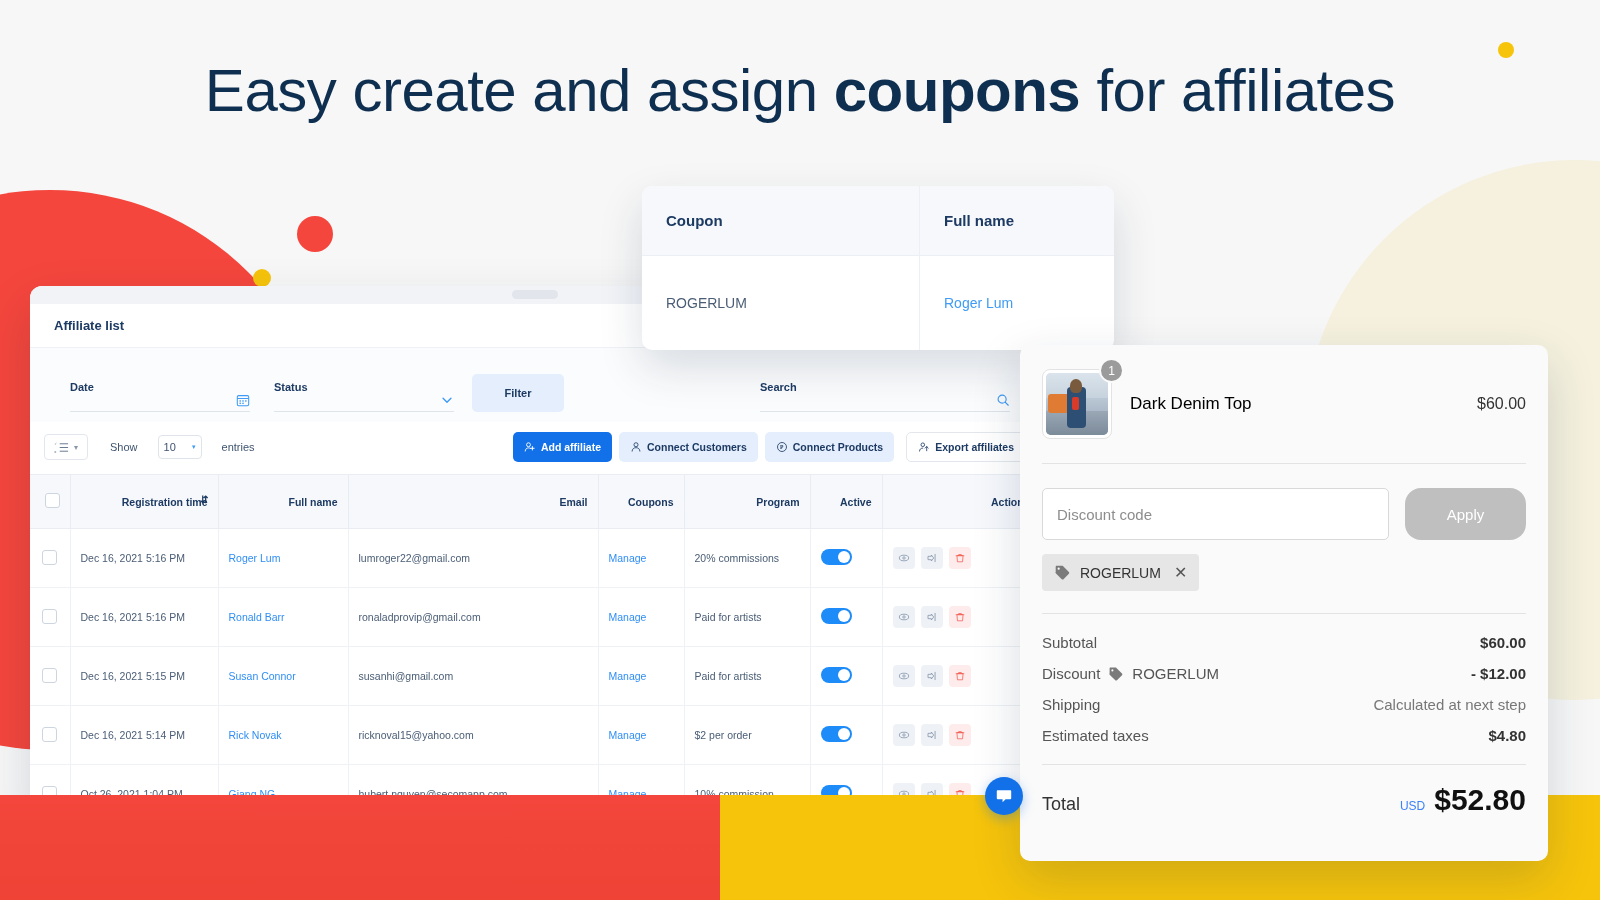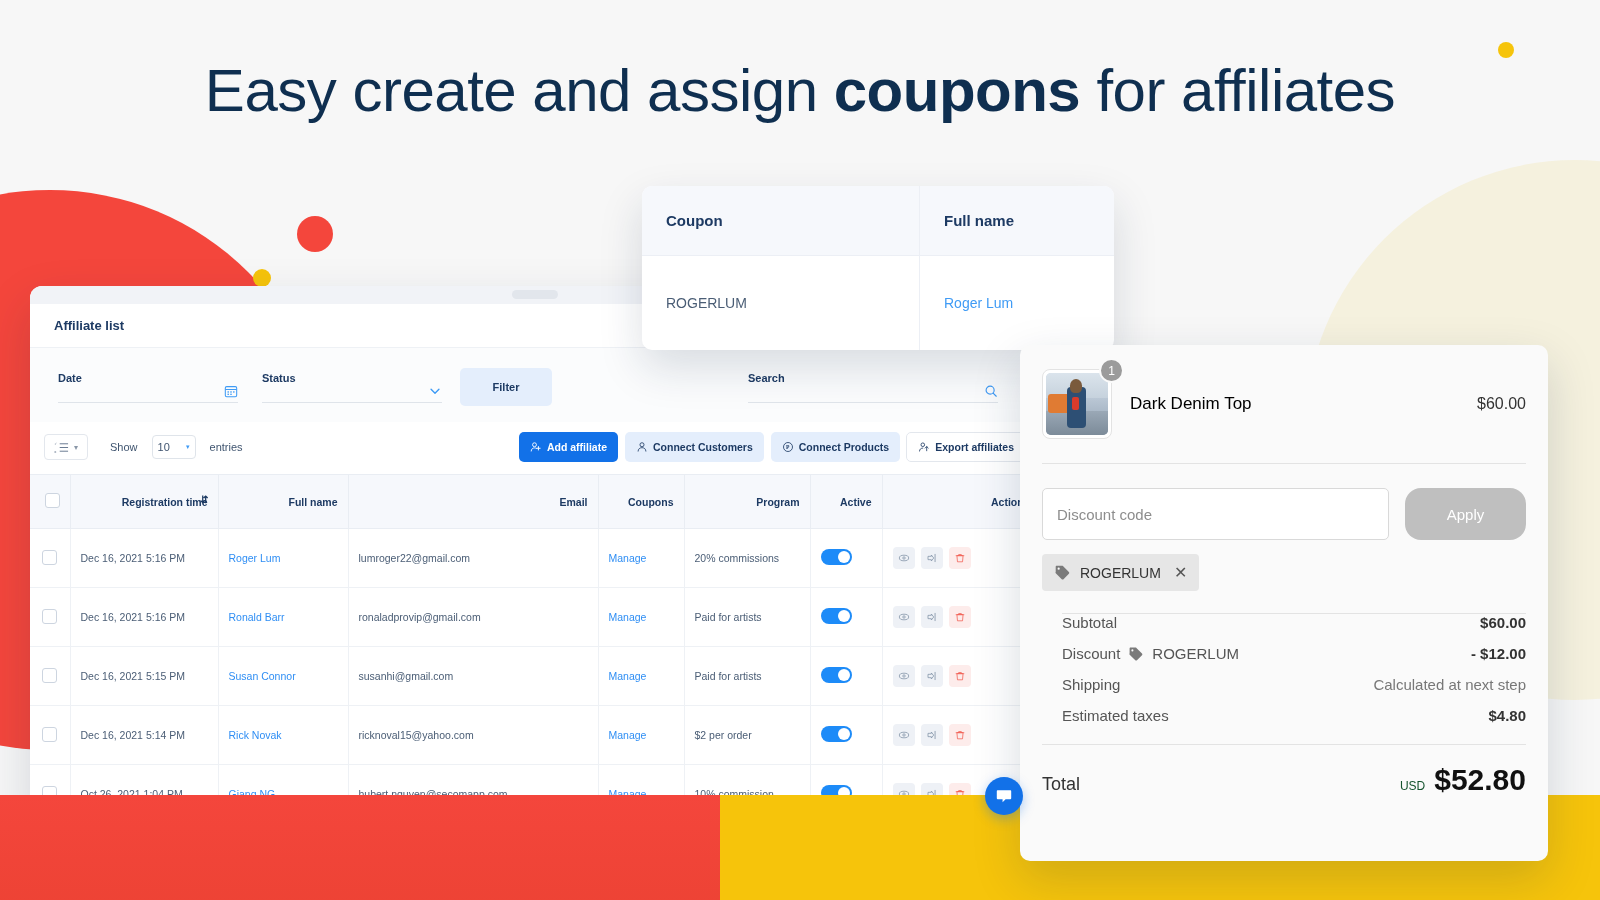--- a/index.html
+++ b/index.html
@@ -82,22 +82,22 @@
     height: 44px; display: flex; align-items: center;
     padding: 0 24px;
     border-bottom: 1px solid #eef1f5;
   }
   .win-title {
     font-size: 13px; font-weight: 700; color: #1d3a63;
   }
 
   
   .filter-bar {
-    display: flex; align-items: center; gap: 0;
-    padding: 14px 24px 10px 16px;
+    display: flex; align-items: flex-end; gap: 0;
+    padding: 14px 24px 10px 28px;
     background: #fbfcfd;
     height: 74px;
   }
   .field { position: relative; }
   .field-label {
     font-size: 11px; font-weight: 700; color: #1d3a63;
     margin-bottom: 18px; display: block;
   }
   .field-line {
     border-bottom: 1px solid #dfe4ea; height: 1px;
@@ -123,39 +123,39 @@
     padding: 10px 14px 12px 14px;
     gap: 0;
     background: #ffffff;
   }
   .col-sel-btn {
     width: 44px; height: 26px; border: 1px solid #e3e7ed;
     border-radius: 4px; display: flex; align-items: center;
     justify-content: center; gap: 3px; background: #fff; cursor: pointer;
   }
   .show-group {
-    display: flex; align-items: center; gap: 14px;
+    display: flex; align-items: center; gap: 20px;
     margin-left: 22px; font-size: 11px; color: #3f546f;
   }
   .show-select {
     width: 44px; height: 24px; border: 1px solid #dfe4ea;
     border-radius: 4px; font-size: 11px; color: #3f546f;
     display: flex; align-items: center; justify-content: space-between;
     padding: 0 5px; background: #fff; cursor: pointer;
   }
   .toolbar-spacer { flex: 1; }
   .tbtn {
     height: 30px; border-radius: 5px; display: flex;
     align-items: center; gap: 5px; padding: 0 11px;
     font-size: 10.5px; font-weight: 700; cursor: pointer;
     white-space: nowrap;
   }
   .tbtn-primary { background: #1271e8; color: #fff; border: none; }
   .tbtn-soft { background: #e4eefc; color: #1d3a63; border: none; margin-left: 7px; }
-  .tbtn-ghost { background: #fff; color: #1d3a63; border: 1px solid #e3e7ed; margin-left: 6px; }
+  .tbtn-ghost { background: #fff; color: #1d3a63; border: 1px solid #e3e7ed; margin-left: 12px; }
 
   
   table.afftable { width: 100%; border-collapse: collapse; table-layout: fixed; }
   .afftable thead th {
     background: #f6f8fc;
     font-size: 10.5px; font-weight: 700; color: #1d3a63;
     text-align: right; padding: 12px 10px;
     border-top: 1px solid #e9edf3; border-bottom: 1px solid #e9edf3;
     border-right: 1px solid #e9edf3;
     height: 54px; vertical-align: middle;
@@ -279,35 +279,35 @@
     border: none; cursor: pointer;
   }
   .ck-tag {
     margin-top: 14px; display: inline-flex; align-items: center; gap: 9px;
     background: #e6e6e6; border-radius: 4px;
     padding: 9px 12px; font-size: 14px; color: #333;
     width: max-content;
   }
   .ck-tag-x { font-size: 16px; color: #555; cursor: pointer; margin-left: 4px; }
 
-  .ck-summary { margin-top: 22px; border-top: 1px solid #e3e3e3; margin-left: 20px; }
+  .ck-summary { margin-top: 22px; padding-top: 20px; border-top: 1px solid #e3e3e3; }
   .ck-line {
     display: flex; align-items: center; justify-content: space-between;
     font-size: 15px; color: #555; margin-bottom: 14px;
   }
   .ck-line .lbl { display: flex; align-items: center; gap: 8px; }
   .ck-line .val { color: #333; font-weight: 600; }
   .ck-line .val.muted { color: #777; font-weight: 400; }
   .ck-total-wrap {
     margin-top: 6px; padding-top: 18px; border-top: 1px solid #e3e3e3;
     display: flex; align-items: baseline; justify-content: space-between;
   }
   .ck-total-label { font-size: 18px; color: #333; }
   .ck-total-right { display: flex; align-items: baseline; gap: 9px; }
-  .ck-cur { font-size: 12px; color: #14532d; }
+  .ck-cur { font-size: 12px; color: #3b82f6; }
   .ck-total-val { font-size: 30px; color: #111; font-weight: 600; }
 
   .chat-bubble {
     position: absolute; left: 985px; top: 777px;
     width: 38px; height: 38px; border-radius: 50%;
     background: #1271e8; z-index: 40;
     display: flex; align-items: center; justify-content: center;
     box-shadow: 0 4px 12px rgba(18,113,232,0.35);
     cursor: pointer;
   }

